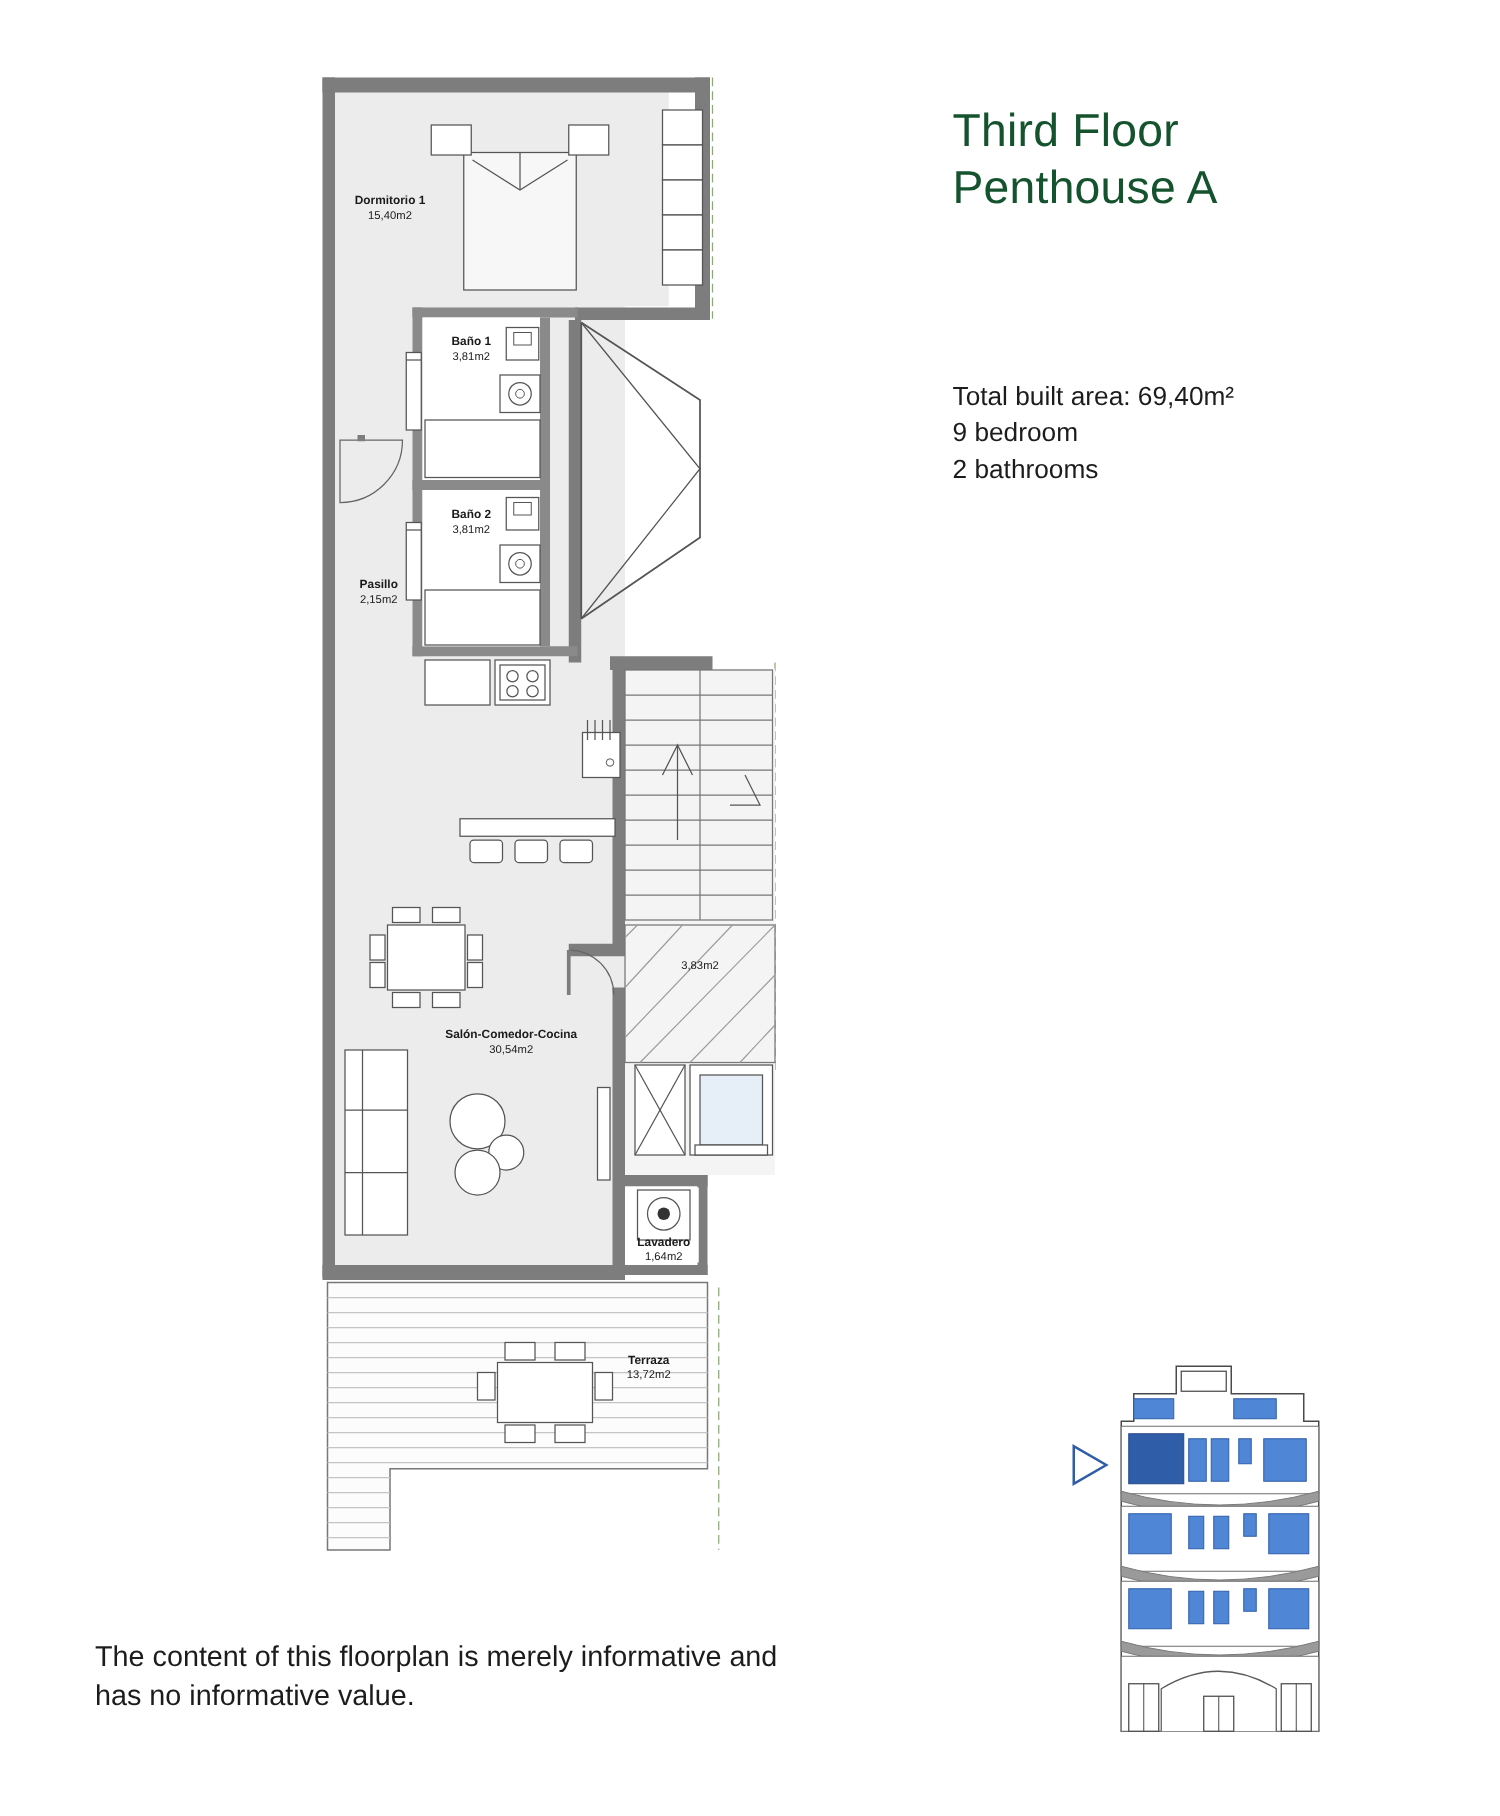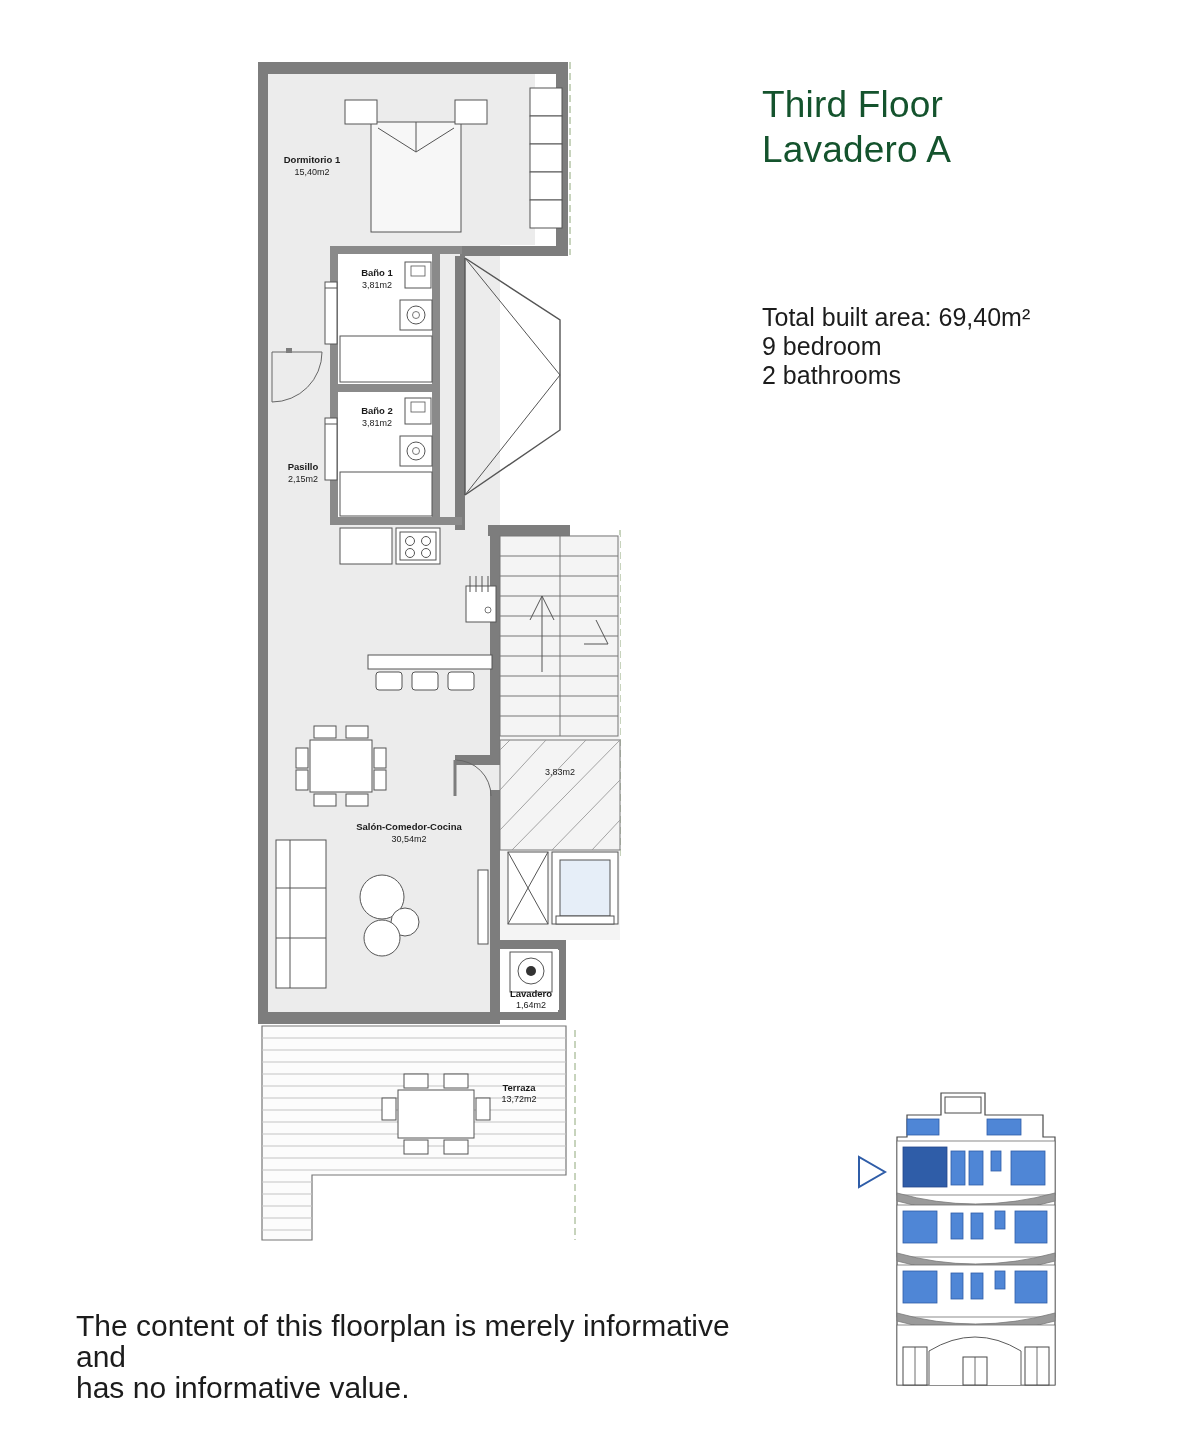--- a/index.html
+++ b/index.html
@@ -31,31 +31,31 @@
     color: #14532d;
   }
 
   #summary-block {
     position: absolute;
     left: 762px;
     top: 303px;
     width: 420px;
   }
   #summary-block .line {
-    font-size: 25px;
+    font-size: 21px;
     line-height: 29px;
     color: #1c1c1c;
   }
 
   #disclaimer {
     position: absolute;
     left: 76px;
     top: 1310px;
     width: 700px;
-    font-size: 30px;
+    font-size: 23px;
     line-height: 31px;
     color: #1c1c1c;
   }
 
   
   #floorplan-wrap {
     position: absolute;
     left: 0px;
     top: 0px;
     width: 760px;
@@ -79,21 +79,21 @@
     top: 1075px;
     width: 260px;
     height: 330px;
   }
 </style>
 </head>
 <body>
 
 <div id="title-block">
   <div class="line">Third Floor</div>
-  <div class="line">Lavadero A</div>
+  <div class="line">Penthouse A</div>
 </div>
 
 <div id="summary-block">
   <div class="line">Total built area: 69,40m²</div>
   <div class="line">9 bedroom</div>
   <div class="line">2 bathrooms</div>
 </div>
 
 <div id="disclaimer">
   <div>The content of this floorplan is merely informative and</div>

